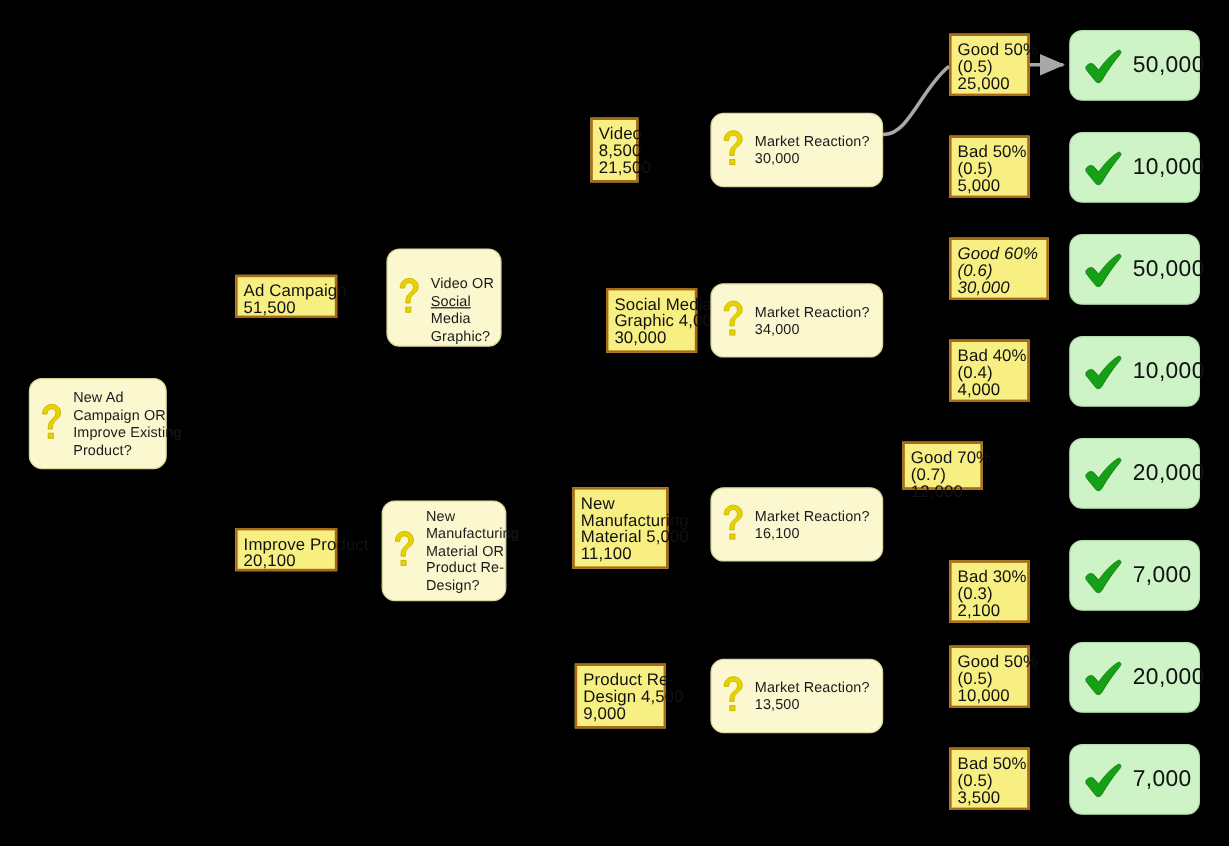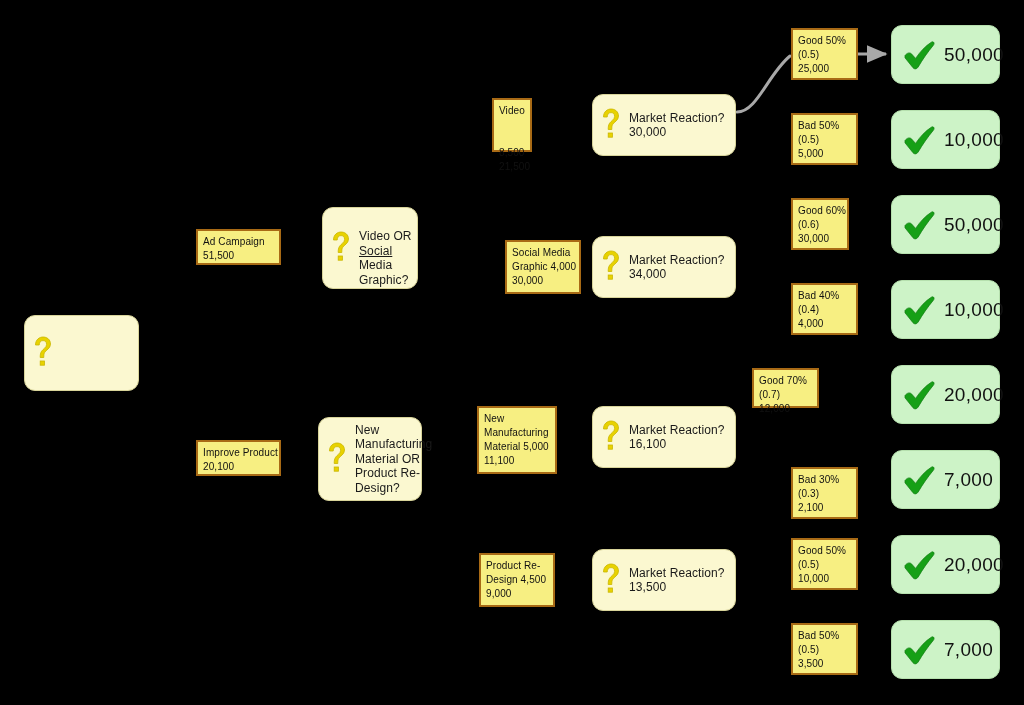--- a/index.html
+++ b/index.html
@@ -44,21 +44,21 @@
   }
   .decision .dtext .l2 { display: block; }
 
   
   .vbox {
     position: absolute;
     background: #f7ef82;
     border: 2px solid #a86a15;
     box-sizing: border-box;
     padding: 4px 5px;
-    font-size: 10px;
+    font-size: 14px;
     line-height: 14px;
     color: #111111;
     letter-spacing: 0.1px;
   }
   .vbox span { display: block; white-space: nowrap; }
 
   
   .outcome {
     position: absolute;
     background: #cdf3c7;
@@ -106,20 +106,26 @@
     <line x1="858" y1="54" x2="886" y2="54" stroke="#a8a8a8" stroke-width="3" marker-end="url(#arrowhead)"></line>
   </svg>
 
   <div class="decision" style="left:24px; top:315px; width:115px; height:76px;">
     <span class="qm">
       <svg viewBox="0 0 22 34" width="22" height="34">
         <path d="M3.5,9 C3.5,3.5 7.5,1 11,1 C15,1 18.5,3.6 18.5,8 C18.5,12.5 14,14 12.6,16.5 C11.8,18 11.8,19.5 11.8,21.5 L8.2,21.5 C8.2,18.8 8.4,17 9.6,15.2 C11,13 14.6,11.6 14.6,8.4 C14.6,5.8 13,4.6 11,4.6 C8.8,4.6 7.2,6.2 7.2,9 Z" fill="#e8d200" stroke="#c9b600" stroke-width="0.8"></path>
         <rect x="8.2" y="25" width="4.2" height="4.2" fill="#e8d200" stroke="#c9b600" stroke-width="0.8"></rect>
       </svg>
     </span>
+    <span class="dtext">
+        <span style="display: block; white-space: nowrap;">New Ad</span>
+        <span style="display: block; white-space: nowrap;">Campaign OR</span>
+        <span style="display: block; white-space: nowrap;">Improve Existing</span>
+        <span style="display: block; white-space: nowrap;">Product?</span>
+      </span>
   </div>
 
   <div class="vbox" style="left:196px; top:229px; width:85px; height:36px;">
     <span>Ad Campaign</span>
     <span>51,500</span>
   </div>
 
   <div class="vbox" style="left:196px; top:440px; width:85px; height:36px;">
     <span>Improve Product</span>
     <span>20,100</span>
@@ -152,21 +158,21 @@
         <span style="display: block; white-space: nowrap;">Manufacturing</span>
         <span style="display: block; white-space: nowrap;">Material OR</span>
         <span style="display: block; white-space: nowrap;">Product Re-</span>
         <span style="display: block; white-space: nowrap;">Design?</span>
       </span>
   </div>
 
   <div class="vbox" style="left:492px; top:98px; width:40px; height:54px;">
     <span>
         <span style="display: block; white-space: nowrap;">Video</span>
-        <span style="display: block; white-space: nowrap; margin-top: 28px;">8,500</span>
+        <span style="display: block; white-space: nowrap;">8,500</span>
         <span style="display: block; white-space: nowrap;">21,500</span>
       </span>
   </div>
 
   <div class="vbox" style="left:505px; top:240px; width:76px; height:54px;">
     <span>
         <span style="display: block; white-space: nowrap;">Social Media</span>
         <span style="display: block; white-space: nowrap;">Graphic 4,000</span>
         <span style="display: block; white-space: nowrap;">30,000</span>
       </span>
@@ -248,21 +254,21 @@
         <span>25,000</span>
       </span>
     </div>
   <div class="vbox" style="left:791px; top:113px; width:67px; height:52px;">
       <span>
         <span>Bad 50%</span>
         <span>(0.5)</span>
         <span>5,000</span>
       </span>
     </div>
-  <div class="vbox" style="left:791px; top:198px; width:58px; height:52px;">
+  <div class="vbox" style="left:791px; top:198px; width:83px; height:52px;font-style:italic;">
       <span>
         <span>Good 60%</span>
         <span>(0.6)</span>
         <span>30,000</span>
       </span>
     </div>
   <div class="vbox" style="left:791px; top:283px; width:67px; height:52px;">
       <span>
         <span>Bad 40%</span>
         <span>(0.4)</span>

